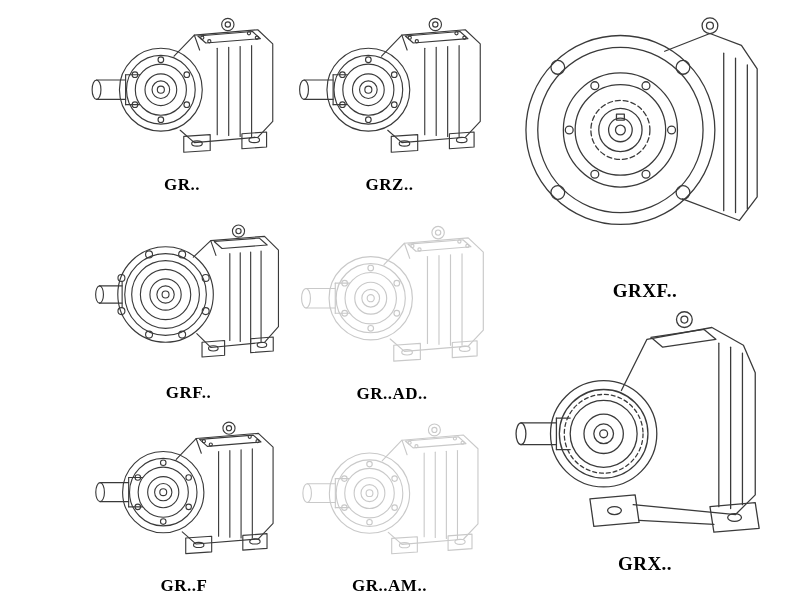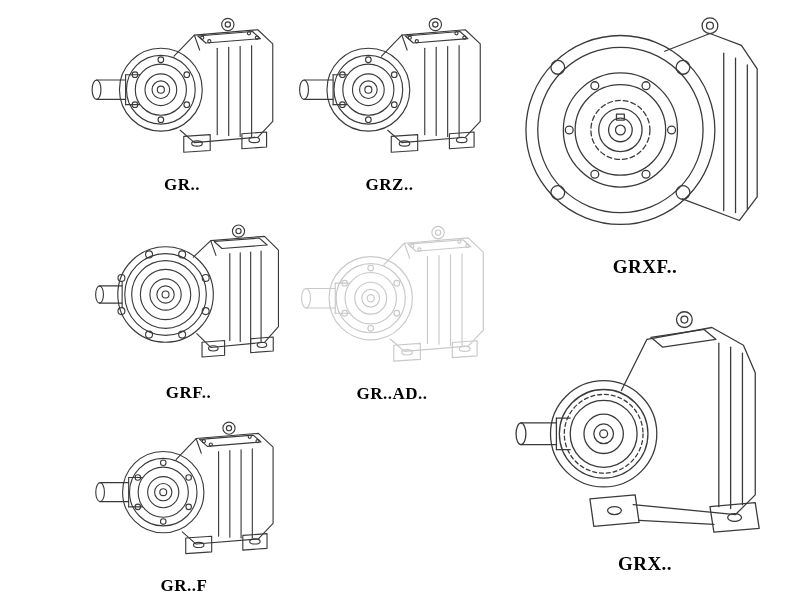--- a/index.html
+++ b/index.html
@@ -164,21 +164,21 @@
     <div class="label">GR..</div>
   </div>
 
   <div class="cell" style="left:292px;top:6px;width:195px;">
     <svg class="drawing" width="195" height="163">
         <use href="#sym-r"></use>
       </svg>
     <div class="label">GRZ..</div>
   </div>
 
-  <div class="cell" style="left:505px;top:4px;width:280px;">
+  <div class="cell" style="left:505px;top:4px;width:280px;gap:24px;">
     <svg class="drawing" width="256" height="246">
         <use href="#sym-rxf"></use>
       </svg>
     <div class="label big">GRXF..</div>
   </div>
 
   <div class="cell" style="left:292px;top:214px;width:200px;">
     <svg class="drawing faded" width="198" height="164">
         <use href="#sym-r"></use>
       </svg>
@@ -199,14 +199,20 @@
     <div class="label">GR..F</div>
   </div>
 
   <div class="cell" style="left:500px;top:296px;width:290px;">
     <svg class="drawing" width="276" height="251">
         <use href="#sym-rx"></use>
       </svg>
     <div class="label big">GRX..</div>
   </div>
 
+  <div class="cell" style="left:292px;top:412px;width:195px;">
+    <svg class="drawing faded" width="192" height="158">
+        <use href="#sym-r"></use>
+      </svg>
+    <div class="label">GR..AM..</div>
+  </div>
 
 </div>
 
 </body></html>

